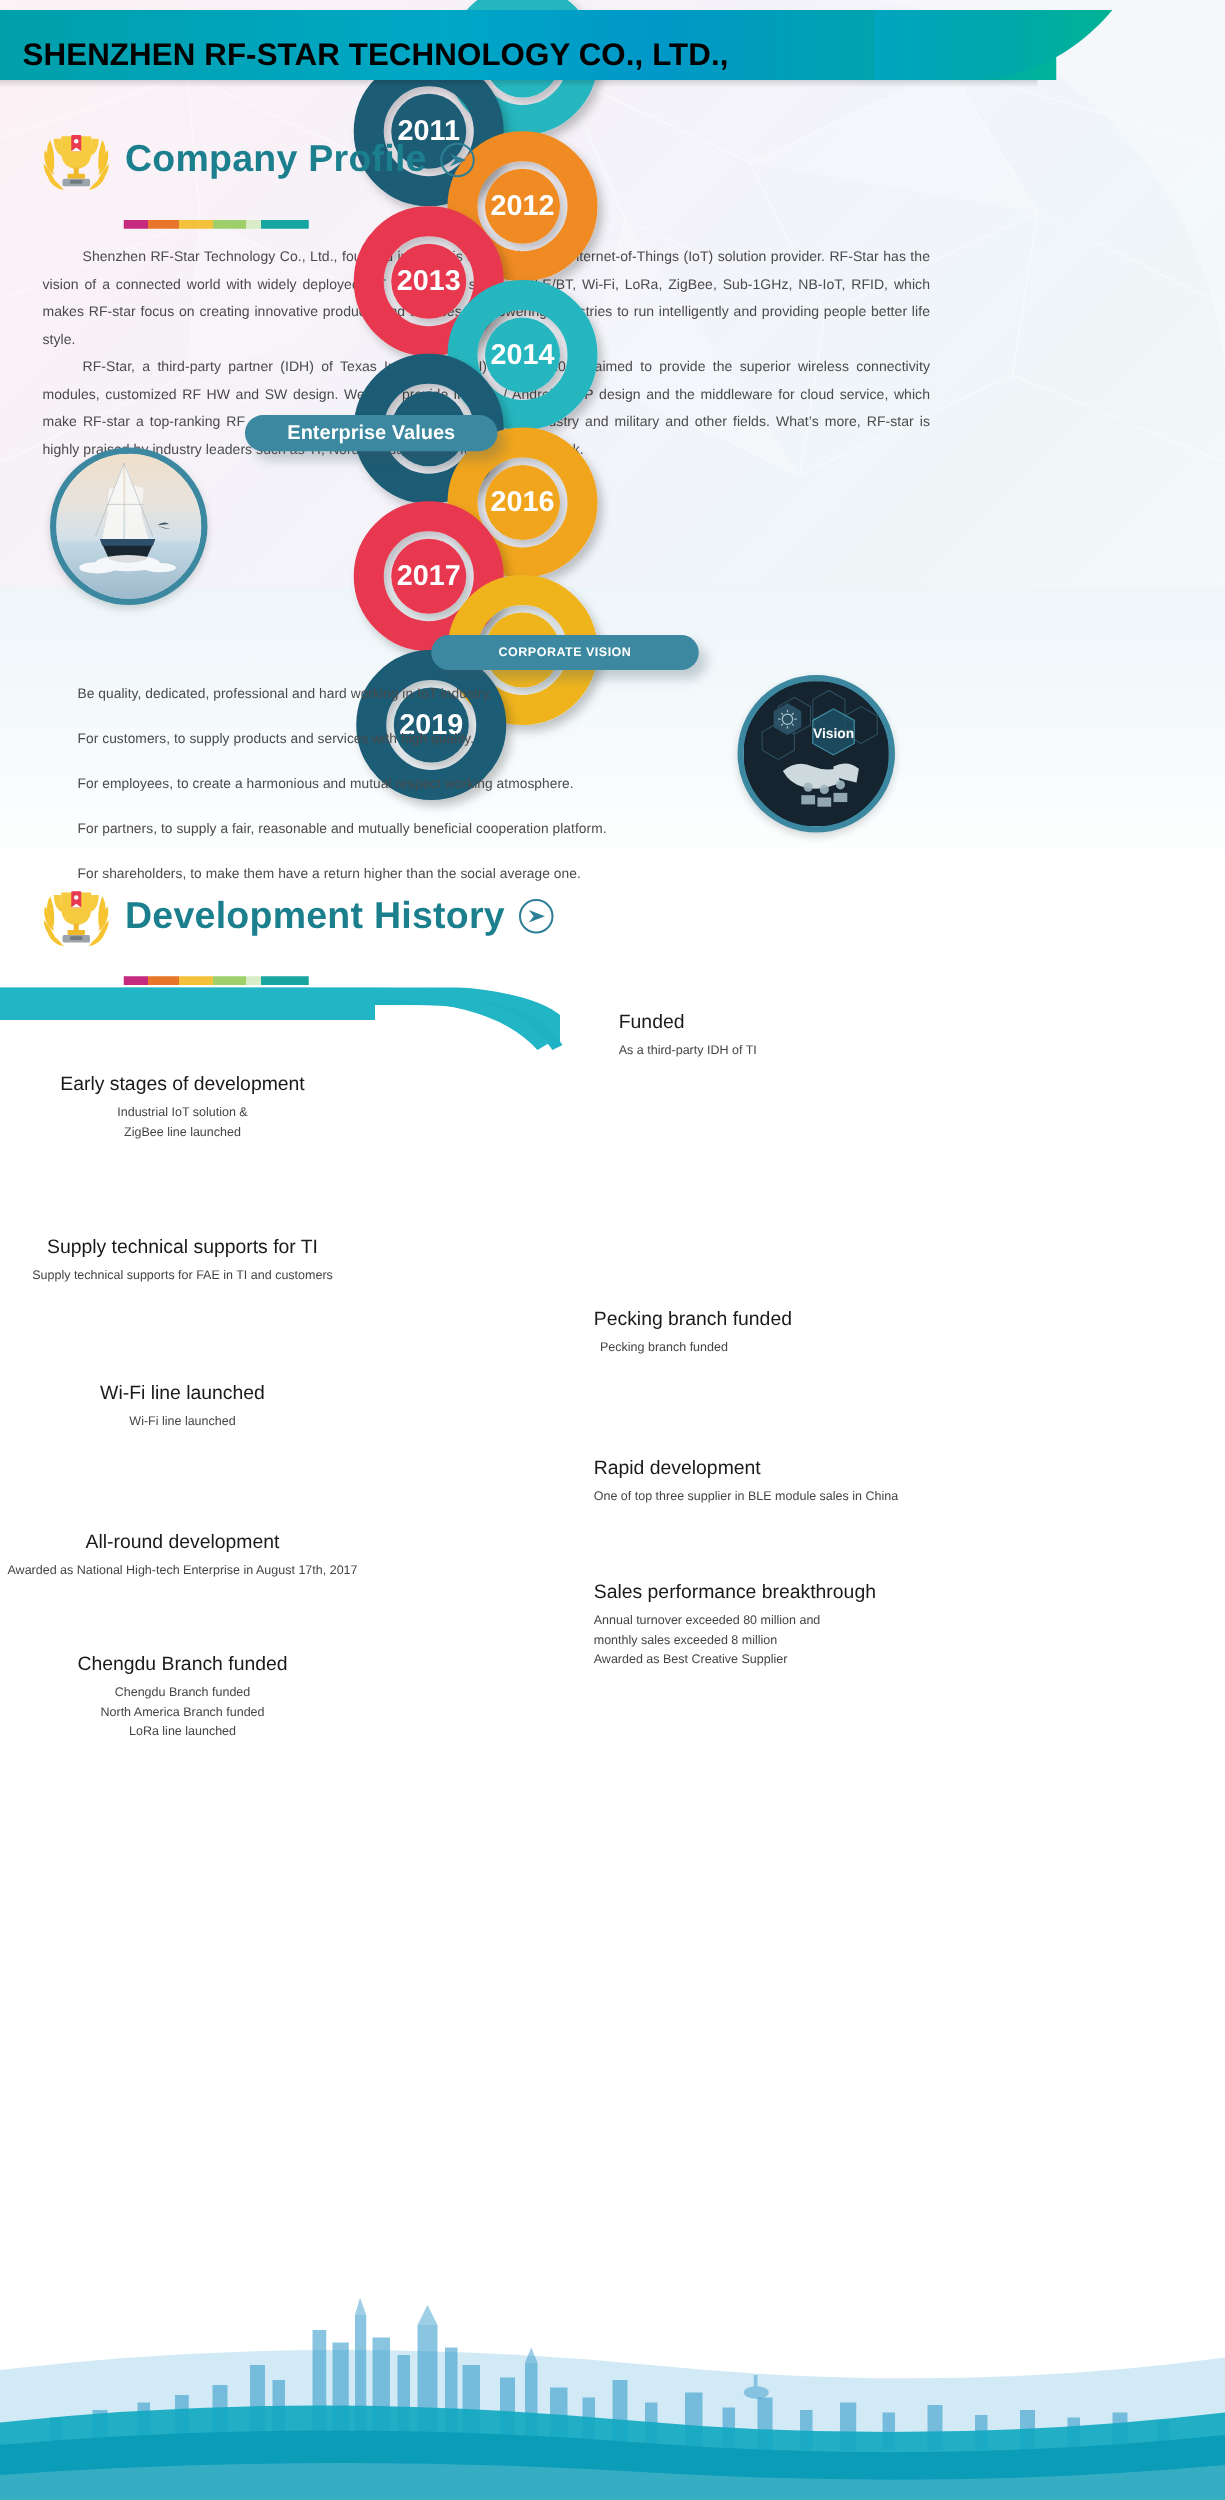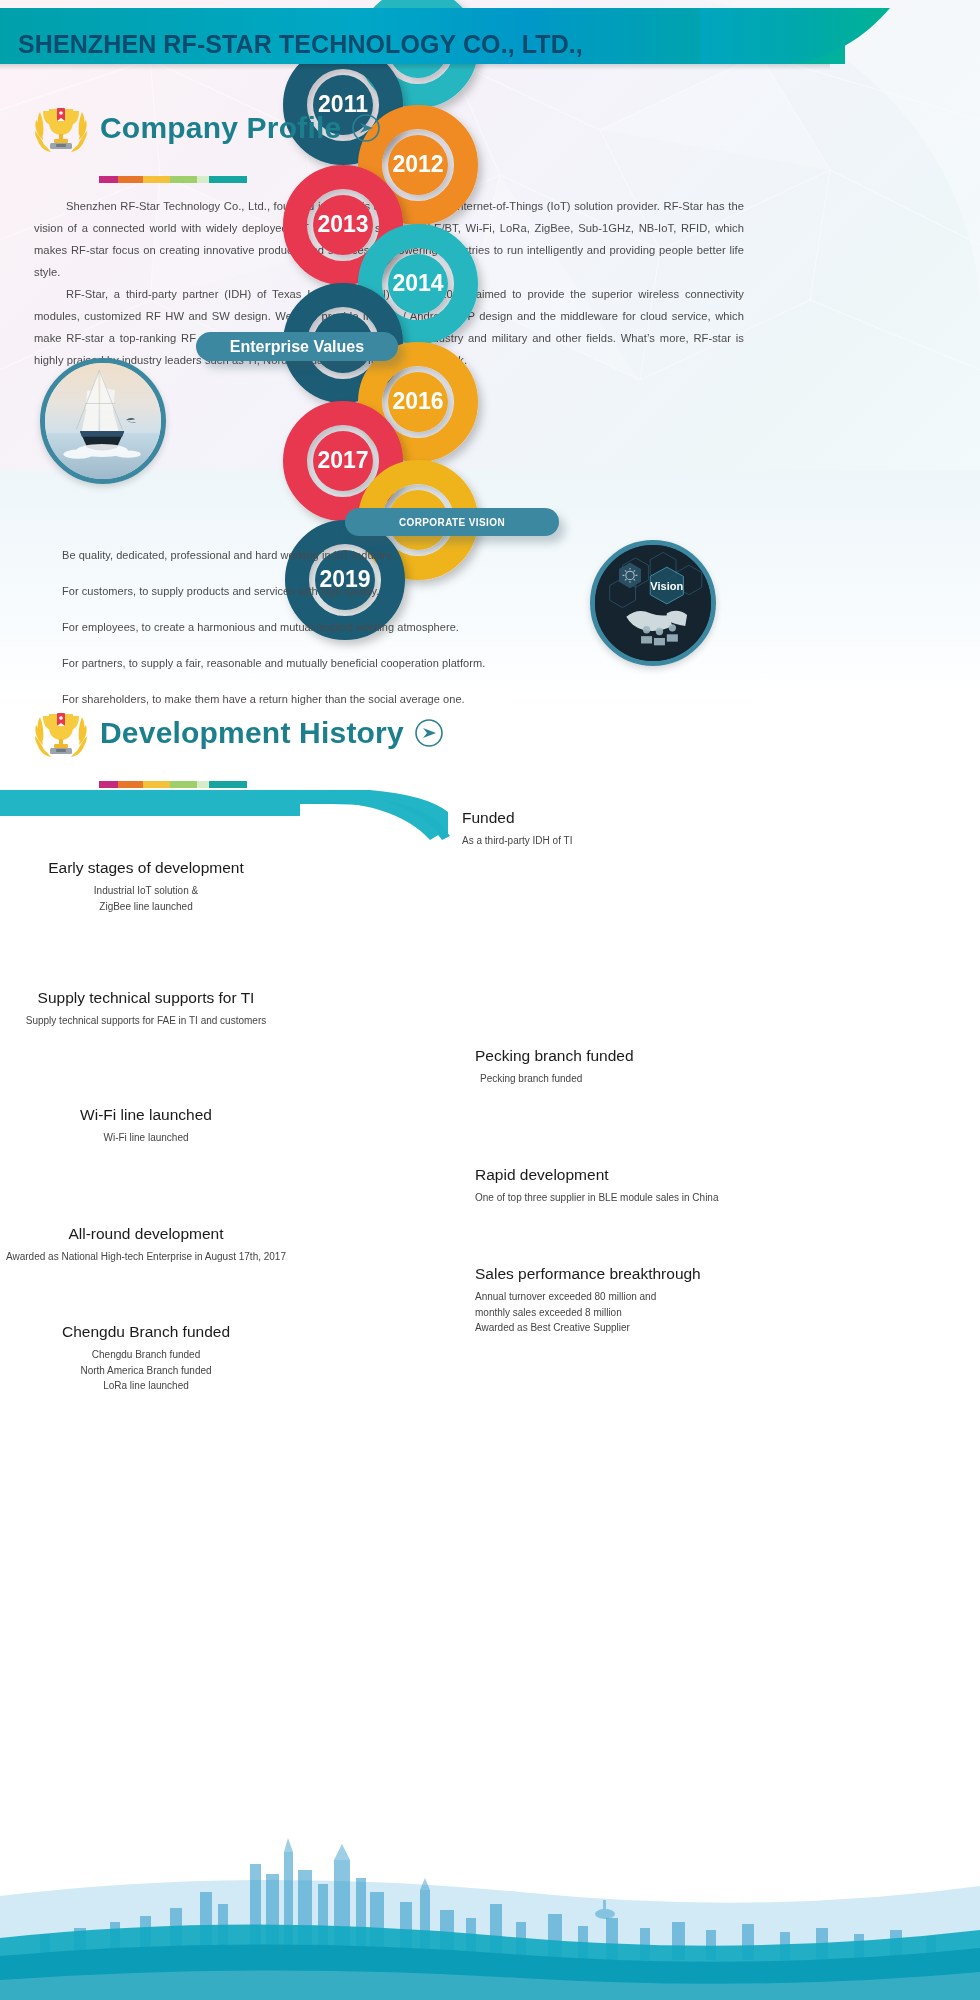--- a/index.html
+++ b/index.html
@@ -38,21 +38,21 @@
   }
   .banner-shadow {
     position:absolute; left:0; top:64px; width:830px; height:6px;
     background:linear-gradient(180deg,rgba(0,0,0,.14),rgba(0,0,0,0));
     z-index:5;
   }
   .banner-title {
     position:absolute; left:18px; top:8px; height:72px;
     display:flex; align-items:center;
     font-size:25px; font-weight:700; letter-spacing:.1px;
-    color:#0c4a6e; white-space:nowrap; z-index:8;
+    color:#000000; white-space:nowrap; z-index:8;
     font-family:"Liberation Sans", sans-serif;
   }
 
   
   .sec-head { position:absolute; display:flex; align-items:center; z-index:10; }
   .sec-head .trophy { width:62px; height:56px; margin-right:8px; flex:0 0 auto; }
   .sec-head .htitle {
     font-size:30px; font-weight:700; color:#1b7f8e; letter-spacing:.2px;
     line-height:1;
   }
@@ -409,21 +409,21 @@
     </g>
     <text x="418" y="527" text-anchor="middle" font-family="Liberation Sans, sans-serif" font-size="23" font-weight="700" fill="#ffffff">2018</text>
 
     <g filter="url(#sh)">
       <circle cx="345" cy="580" r="48" fill="none" stroke="#1b5c75" stroke-width="24"></circle>
       <circle cx="345" cy="580" r="30" fill="#1b5c75"></circle>
     </g>
     <text x="345" y="587" text-anchor="middle" font-family="Liberation Sans, sans-serif" font-size="23" font-weight="700" fill="#ffffff">2019</text>
   </svg>
 
-  <div class="tl-label right" style="left:462px; top:808px; width:300px;">
+  <div class="tl-label right" style="left:495px; top:808px; width:300px;">
     <div class="t">Funded</div>
     <div class="d">As a third-party IDH of TI</div>
   </div>
 
   <div class="tl-label left" style="left:0px; top:858px; width:292px;">
     <div class="t">Early stages of development</div>
     <div class="d">
       <div>Industrial IoT solution &amp;</div>
       <div>ZigBee line launched</div>
     </div>

